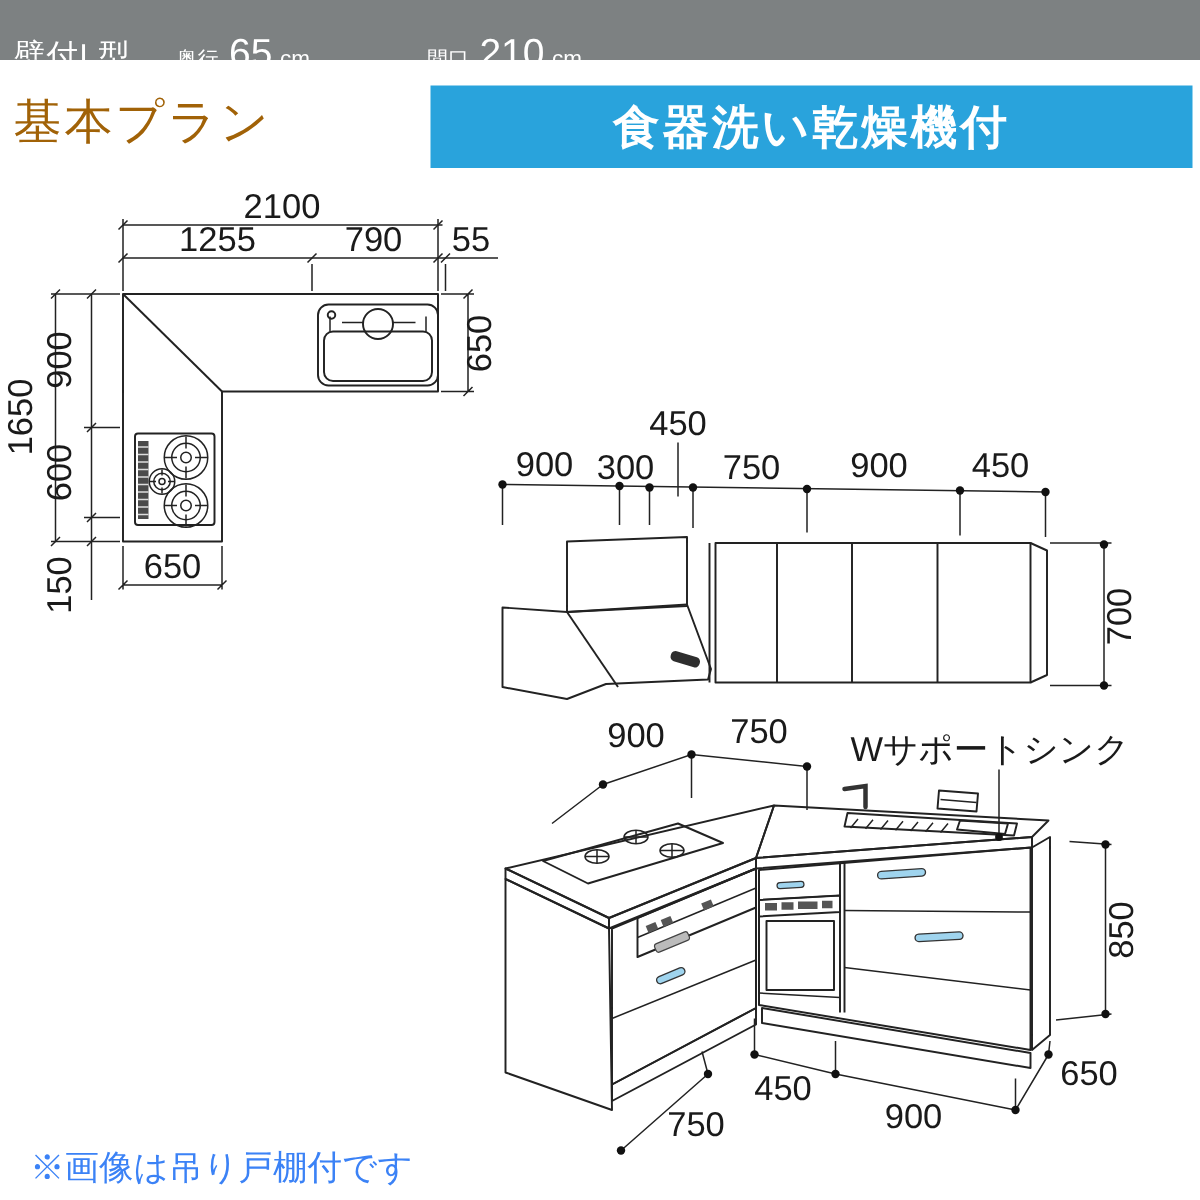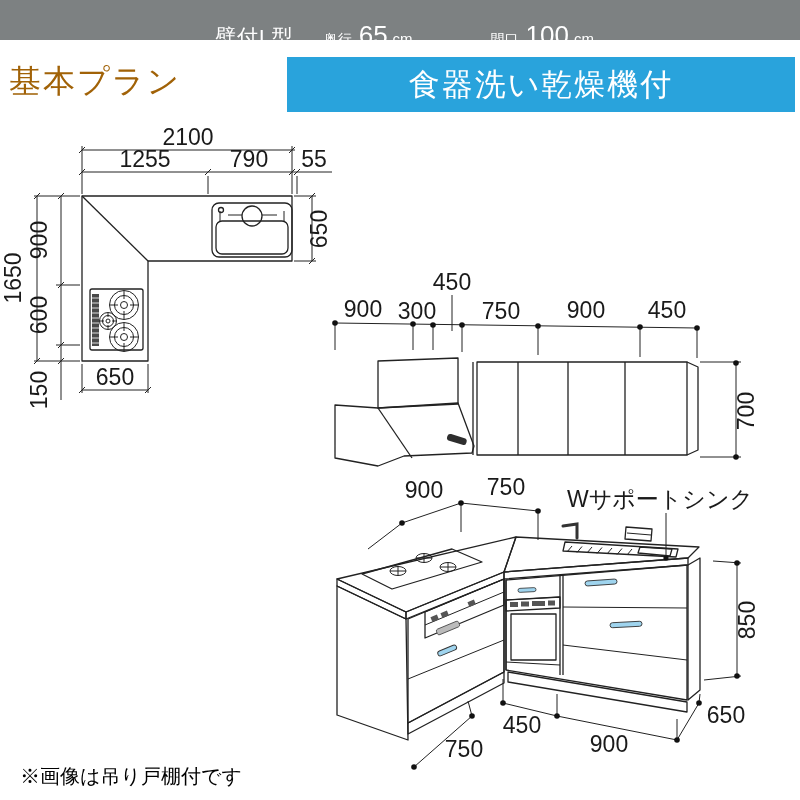--- a/index.html
+++ b/index.html
@@ -1,46 +1,46 @@
 <!DOCTYPE html>
 <html><head>
 <meta charset="utf-8">
 <style>
   html,body{margin:0;padding:0;background:#fff;}
   body{width:800px;height:800px;position:relative;overflow:hidden;
        font-family:"Liberation Sans",sans-serif;}
   .topbar{position:absolute;left:0;top:0;width:800px;height:40px;
-          background:#7d8182;color:#fff;display:flex;align-items:baseline;justify-content:center;}
+          background:#7d8182;color:#fff;display:flex;align-items:baseline;}
   .topbar .t1{font-size:21px;margin-left:9px;letter-spacing:1px;}
   .topbar .lab{font-size:14px;margin-left:30px;font-family:Liberation Mono, monospace;}
   .topbar .big{font-size:26px;margin-left:7px;margin-top:20px;}
   .topbar .unit{font-size:15px;margin-left:5px;margin-top:14px;}
   .topbar .g2{margin-left:78px;}
   .plan-title{position:absolute;left:9px;top:60px;font-size:32px;color:#a16207;
               letter-spacing:2px;}
   .badge{position:absolute;left:287px;top:57px;width:508px;height:55px;
          background:#29a3dc;color:#fff;display:flex;align-items:center;
-         justify-content:center;font-size:31px;font-weight:normal;letter-spacing:2px;}
-  .footnote{position:absolute;left:20px;top:763px;font-size:20px;color:#000000;}
+         justify-content:center;font-size:31px;font-weight:bold;letter-spacing:2px;}
+  .footnote{position:absolute;left:20px;top:763px;font-size:23px;color:#3b82f6;}
   svg.drawing{position:absolute;left:0;top:0;}
   .ln{stroke:#222;stroke-width:1.3;fill:none;stroke-linejoin:round;}
   .dim{stroke:#222;stroke-width:1;fill:none;}
   .dimnum{font:23px "Liberation Sans",sans-serif;fill:#1a1a1a;}
   .dot{fill:#111;stroke:none;}
 </style>
 </head>
 <body>
 
 <div class="topbar">
   <span class="t1">壁付L型</span>
   <span class="lab">奥行</span>
   <span class="big">65</span>
   <span class="unit">cm</span>
   <span class="lab g2">間口</span>
-  <span class="big">100</span>
+  <span class="big">210</span>
   <span class="unit">cm</span>
 </div>
 
 <div class="plan-title">基本プラン</div>
 <div class="badge">食器洗い乾燥機付</div>
 
 <svg class="drawing" width="800" height="800" viewBox="0 0 800 800">
 
   <g>
     <path class="ln" d="M82,196 H292 V261 H148 V361 H82 Z" fill="#fff"></path>

